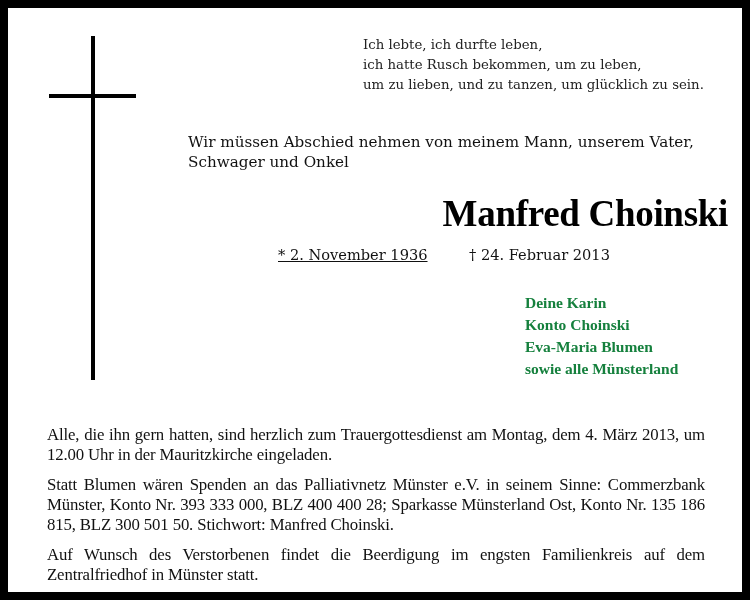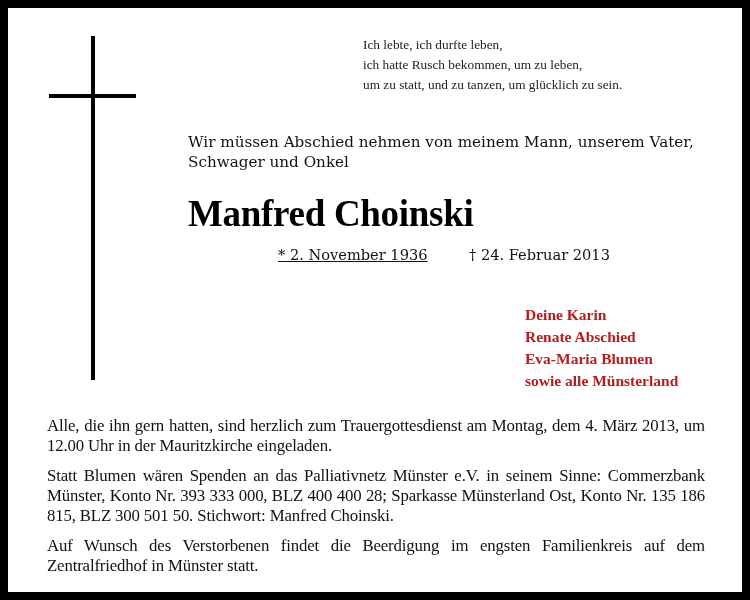--- a/index.html
+++ b/index.html
@@ -8,78 +8,78 @@
     position:absolute; left:8px; top:8px; width:734px; height:584px;
     background:#fff; color:#111;
     font-family:"DejaVu Serif", "Liberation Serif", serif;
   }
   .cross-v { position:absolute; left:83px; top:28px; width:4px; height:344px; background:#000; }
   .cross-h { position:absolute; left:41px; top:86px; width:87px; height:4px; background:#000; }
   .poem {
     position:absolute; left:355px; top:27px;
     font-size:13.3px; line-height:20px; color:#222;
   }
-  .poem div { white-space:nowrap;font-family:Liberation Serif, serif; }
+  .poem div { white-space:nowrap; }
   .intro {
     position:absolute; left:180px; width:540px; top:124px;
     text-align:left; font-size:15.2px; line-height:20px; color:#111;
   }
   .name {
     position:absolute; left:180px; width:540px; top:183px;
-    text-align:left; font-family:"Liberation Serif", serif; font-weight:bold;
+    text-align:right; font-family:"Liberation Serif", serif; font-weight:bold;
     font-size:37px; line-height:46px; color:#000; letter-spacing:-0.3px;
   }
   .dates {
     position:absolute; top:237px; font-size:14.6px; line-height:20px; white-space:nowrap; color:#111;
   }
   .dates .born { position:absolute; left:270px;text-decoration:underline; }
   .dates .died { position:absolute; left:461px; }
   .family {
-    position:absolute; left:517px; top:296px;
+    position:absolute; left:517px; top:284px;
     font-family:"Liberation Serif", serif; font-weight:bold;
-    font-size:15.5px; line-height:22px; color:#b91c1c;
+    font-size:15.5px; line-height:22px; color:#15803d;
   }
   .family div { white-space:nowrap; }
   .body-text {
     position:absolute; left:39px; width:658px; top:408px;
     font-family:"Liberation Serif", serif; font-size:16.8px; line-height:20px;
     color:#111; text-align:justify; letter-spacing:-0.15px;
   }
-  .body-text p { margin:0 0 10px 0; }
+  .body-text p { margin:9px 0 10px 0; }
 </style>
 </head>
 <body>
 
 <div class="card">
   <div>
     <div class="cross-v"></div>
     <div class="cross-h"></div>
   </div>
 
   <div class="poem">
     <div>Ich lebte, ich durfte leben,</div>
     <div>ich hatte Rusch bekommen, um zu leben,</div>
-    <div>um zu statt, und zu tanzen, um glücklich zu sein.</div>
+    <div>um zu lieben, und zu tanzen, um glücklich zu sein.</div>
   </div>
 
   <div class="intro">
     <div>Wir müssen Abschied nehmen von meinem Mann, unserem Vater,</div>
     <div>Schwager und Onkel</div>
   </div>
 
   <div class="name">Manfred Choinski</div>
 
   <div class="dates">
     <span class="born">* 2. November 1936</span>
     <span class="died">† 24. Februar 2013</span>
   </div>
 
   <div class="family">
     <div>Deine Karin</div>
-    <div>Renate Abschied</div>
+    <div>Konto Choinski</div>
     <div>Eva-Maria Blumen</div>
     <div>sowie alle Münsterland</div>
   </div>
 
   <div class="body-text">
     <p>Alle, die ihn gern hatten, sind herzlich zum Trauergottesdienst am Montag, dem 4. März 2013, um 12.00 Uhr in der Mauritzkirche eingeladen.</p>
     <p>Statt Blumen wären Spenden an das Palliativnetz Münster e.V. in seinem Sinne: Commerzbank Münster, Konto Nr. 393 333 000, BLZ 400 400 28; Sparkasse Münsterland Ost, Konto Nr. 135 186 815, BLZ 300 501 50. Stichwort: Manfred Choinski.</p>
     <p>Auf Wunsch des Verstorbenen findet die Beerdigung im engsten Familienkreis auf dem Zentralfriedhof in Münster statt.</p>
   </div>
 </div>

